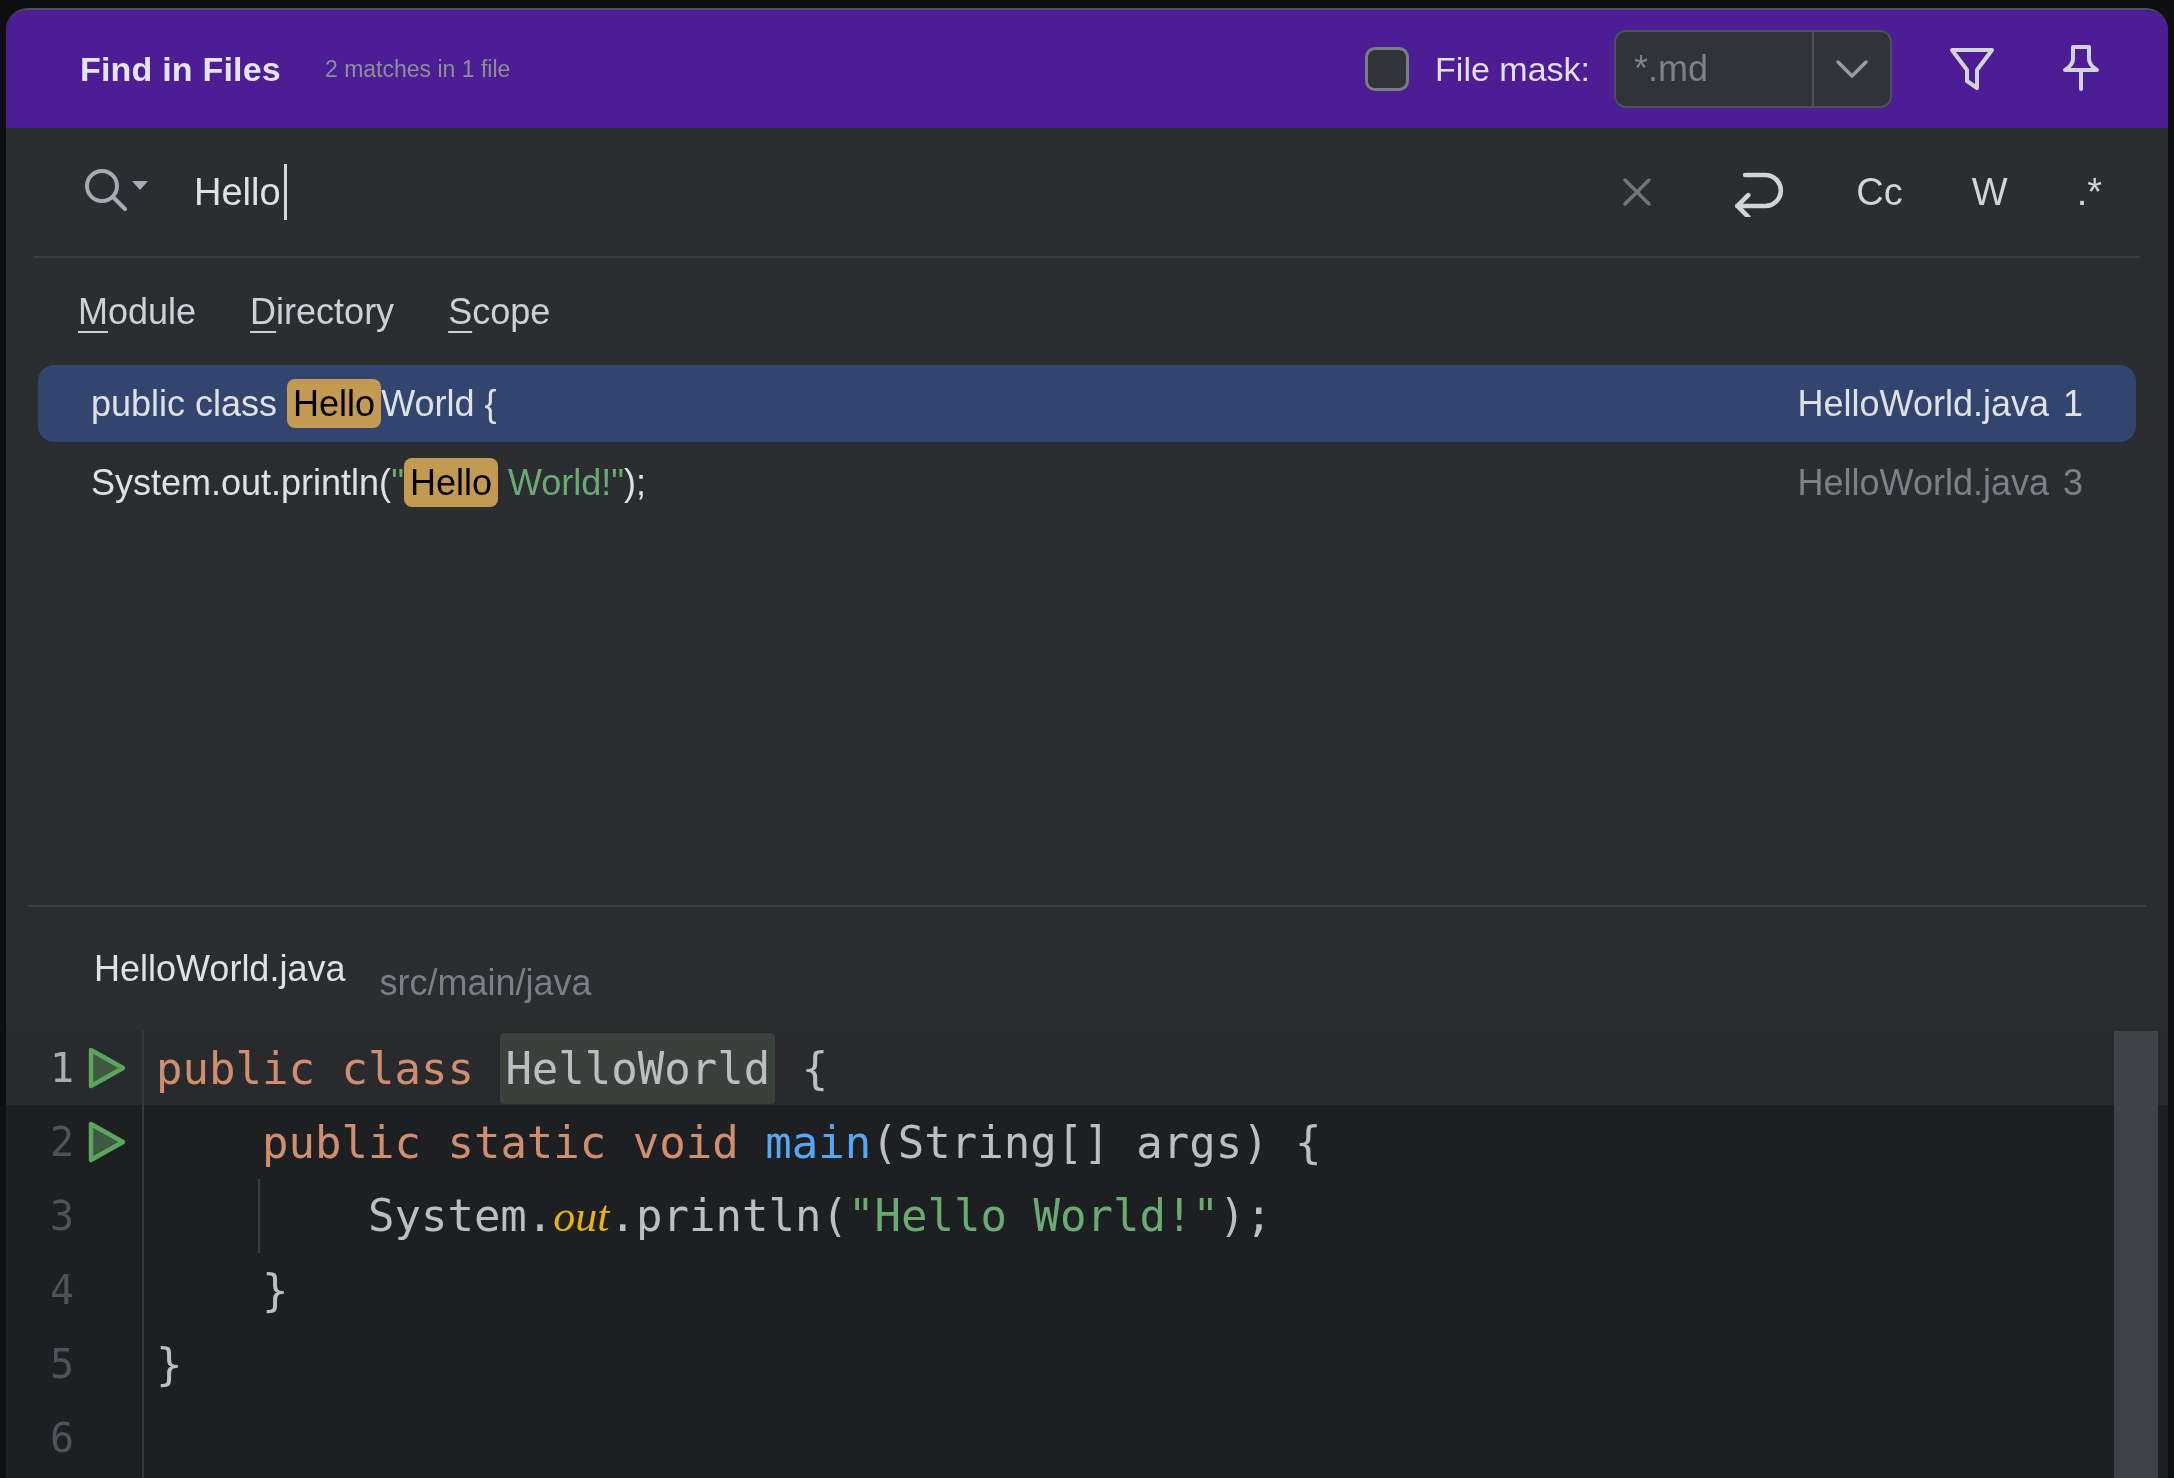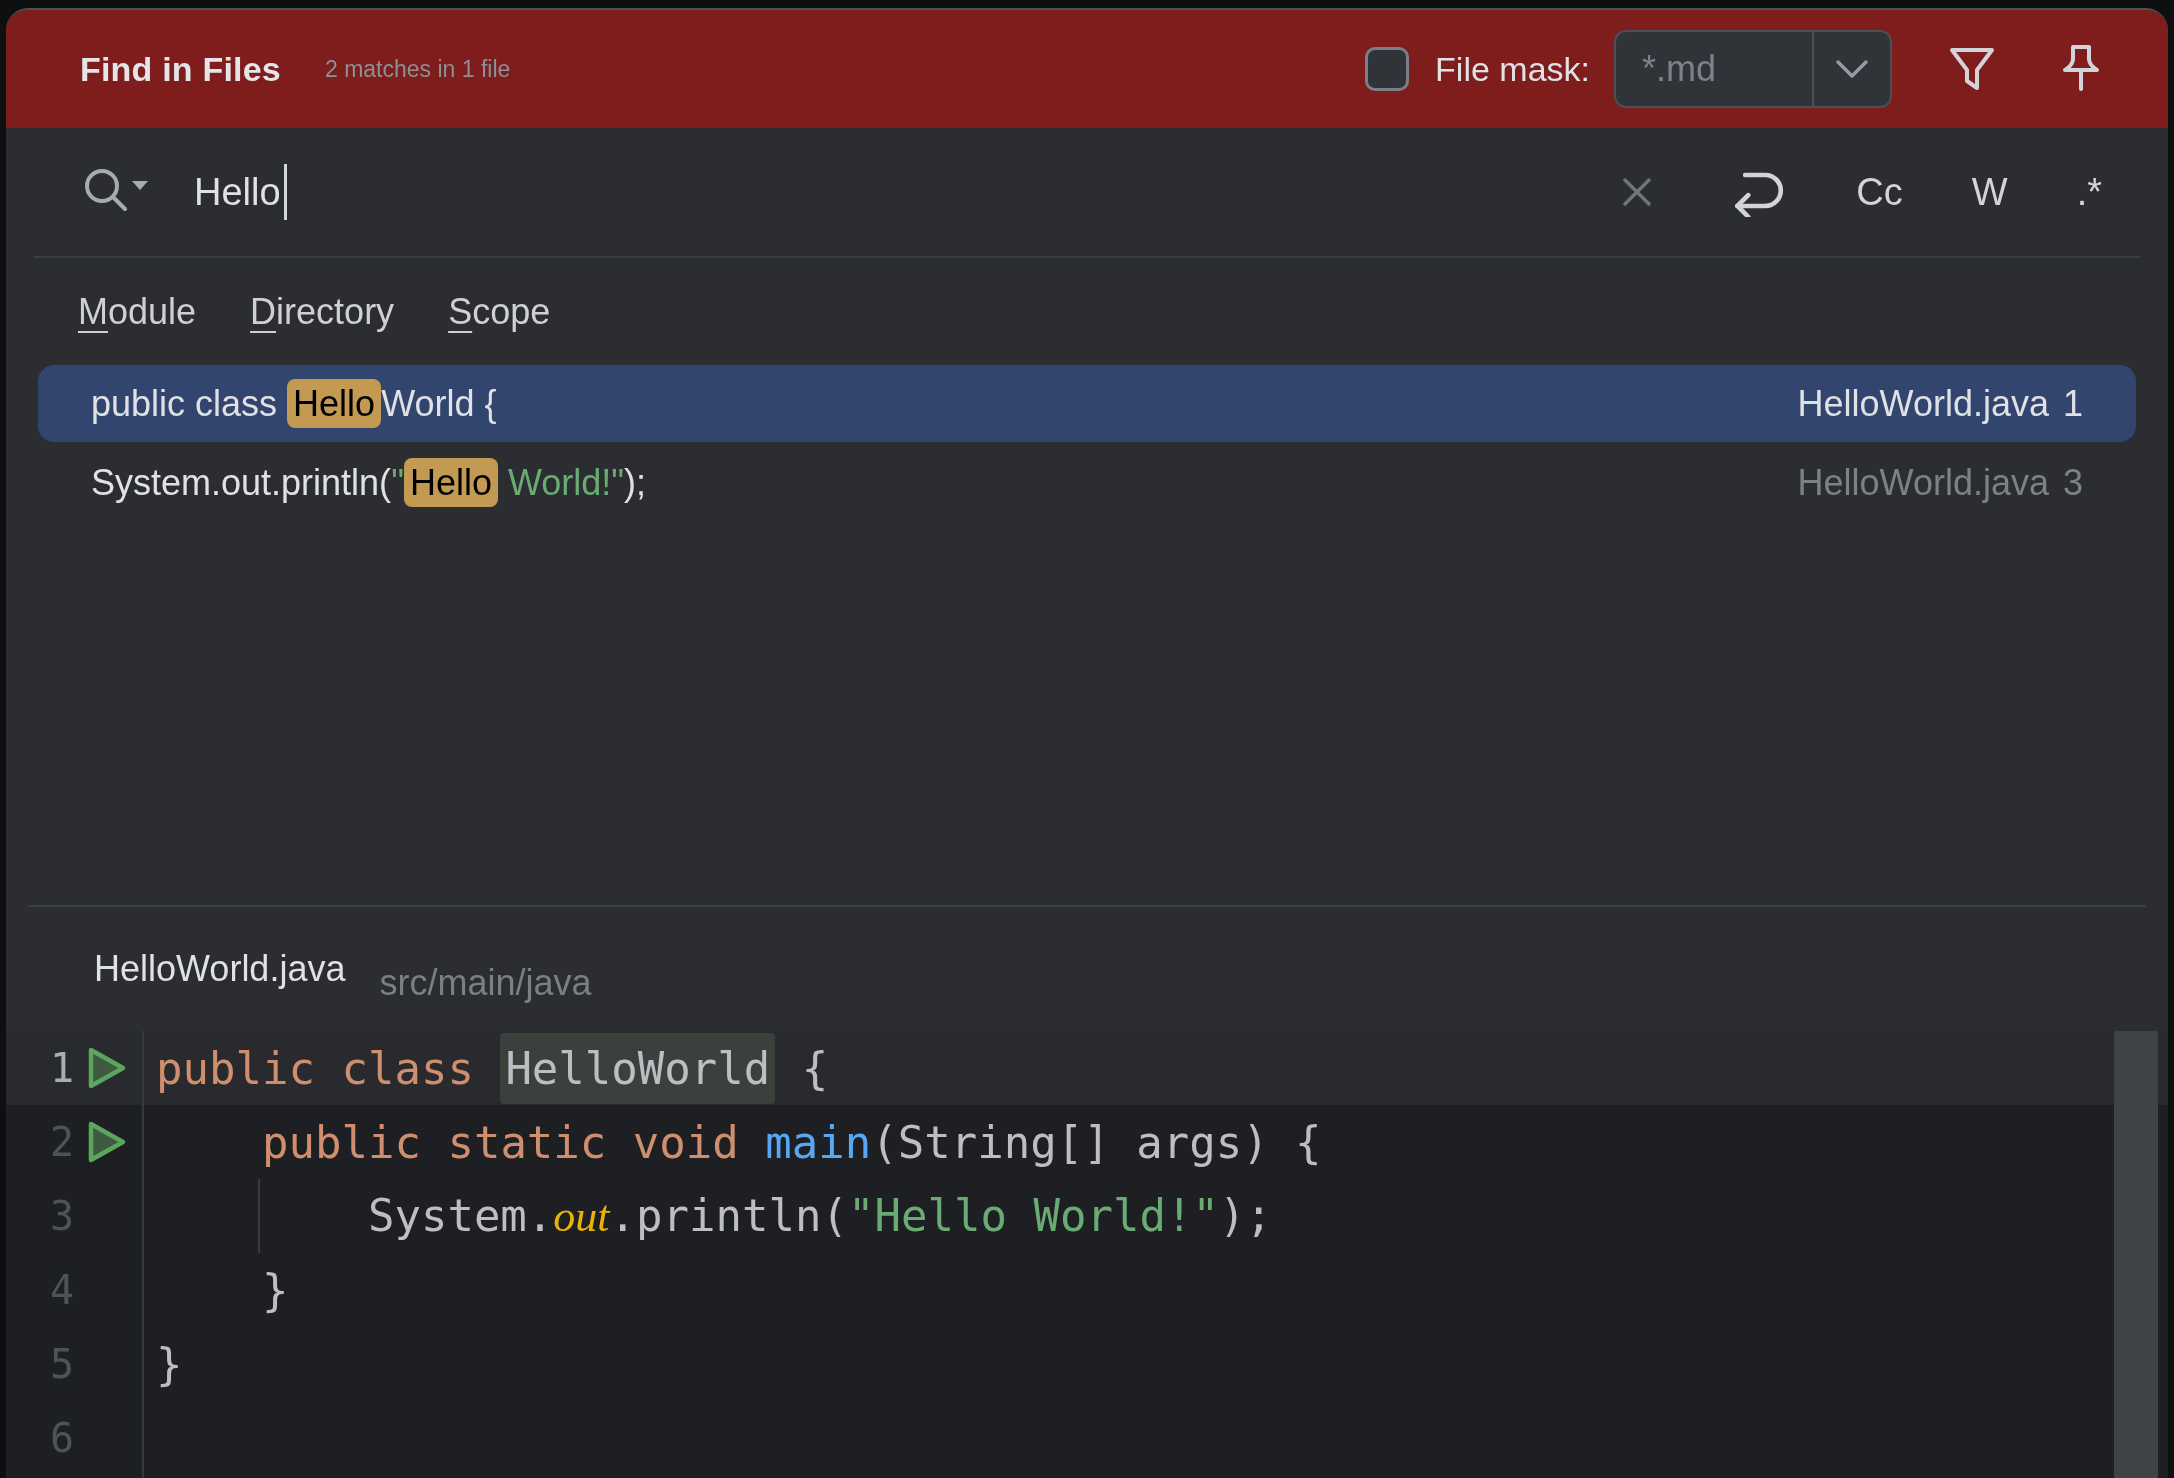--- a/index.html
+++ b/index.html
@@ -4,31 +4,31 @@
 <style>
   * { margin:0; padding:0; box-sizing:border-box; }
   html,body { width:2174px; height:1478px; background:#0E0F11; overflow:hidden;
               font-family:"Liberation Sans", sans-serif; }
   .panel { position:absolute; left:6px; right:6px; top:8px; bottom:0;
            background:#2B2D30; border-top:2px solid #4E5156;
            border-radius:22px 22px 0 0; overflow:hidden;
            display:flex; flex-direction:column; }
 
   
-  .titlebar { height:118px; background:#7f1d1d; display:flex; align-items:center;
+  .titlebar { height:118px; background:#4c1d95; display:flex; align-items:center;
               padding:0 58px 0 74px; flex:none; }
   .dlg-title { font-size:34px; font-weight:bold; color:#E3E5E9; letter-spacing:.2px; }
   .dlg-summary { font-size:23px; color:#8C9097; margin-left:44px; }
   .mask-group { margin-left:auto; display:flex; align-items:center; }
   .checkbox { width:44px; height:44px; border:3px solid #7A7E86; border-radius:10px;
               background:#303338; flex:none; }
   .mask-label { font-size:34px; color:#DFE1E5; margin-left:26px; }
   .combo { margin-left:24px; width:278px; height:78px; border:2px solid #4C4F55;
            border-radius:12px; background:#303338; display:flex; align-items:center; }
-  .combo-value { font-size:36px; color:#7D818A; padding-left:26px; flex:1; }
+  .combo-value { font-size:36px; color:#7D818A; padding-left:18px; flex:1; }
   .combo-arrow { width:78px; height:100%; border-left:2px solid #4C4F55;
                  display:flex; align-items:center; justify-content:center; }
   .tb-icon { margin-left:52px; display:flex; align-items:center; }
 
   
   .search-row { height:128px; display:flex; align-items:center;
                 padding:0 66px 0 72px; flex:none; }
   .search-divider { height:2px; background:#3A3D41; margin:0 28px; flex:none; }
   .query-wrap { display:flex; align-items:center; margin-left:40px; flex:1; }
   .query-text { font-size:38px; color:#DFE1E5; }

